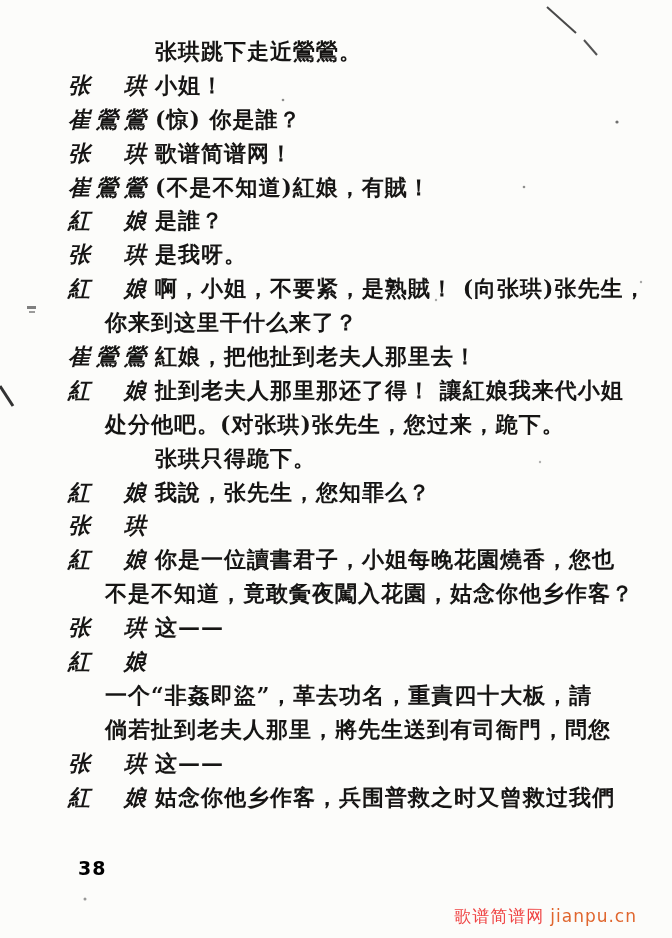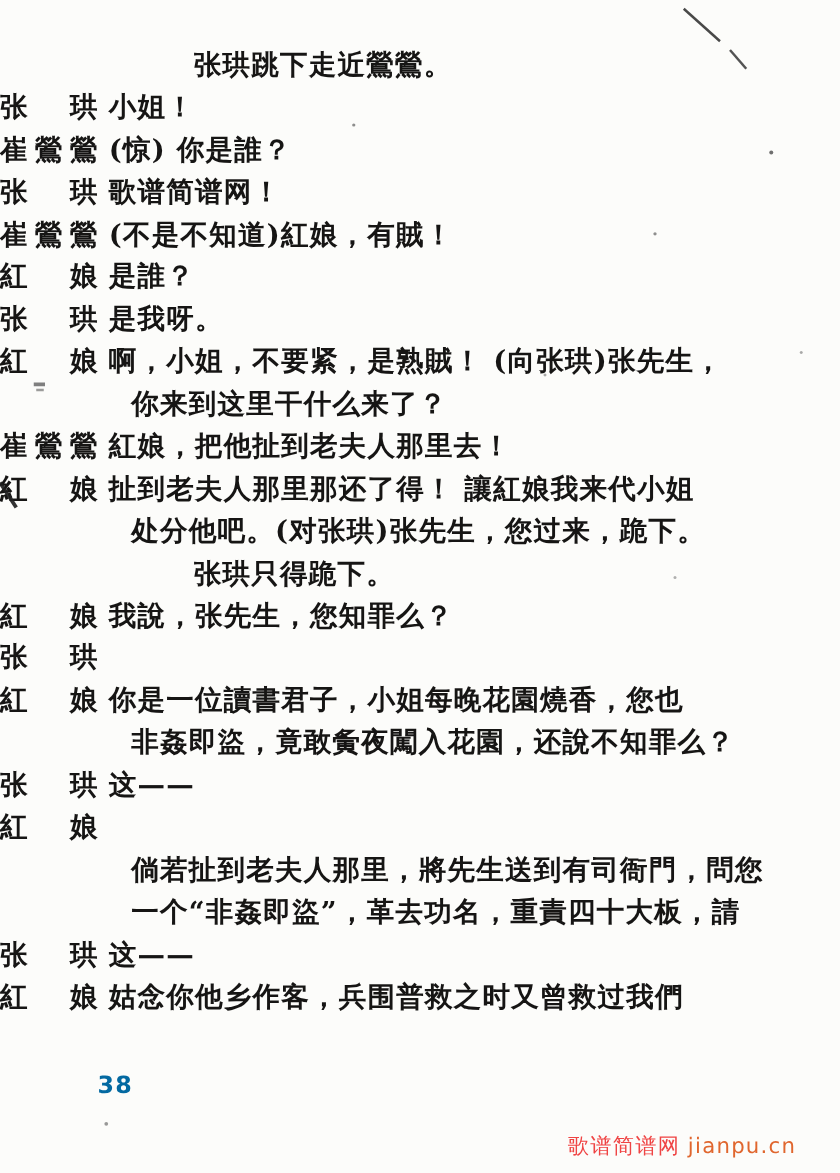--- a/index.html
+++ b/index.html
@@ -23,31 +23,33 @@
     font-weight: 700;
     color: #161514;
     font-size: 22px;
     white-space: nowrap;
   }
   .row .text { letter-spacing: 1px; }
   .row.stage .text { margin-left: 155px; }
   .row.d .speaker {
     flex: none;
     display: inline-block;
+    margin-left: 68px;
     width: 78px;
     text-align: justify;
     text-align-last: justify;
+    font-style: italic;
   }
   .row.d .text { margin-left: 9px; }
   .row.cont .text { margin-left: 105px; }
 
   .pageno {
     position: absolute; left: 78px; top: 857px;
     font-family: "DejaVu Sans", "Liberation Sans", sans-serif;
-    font-size: 19px; font-weight: 700; color: #0369a1;
+    font-size: 19px; font-weight: 700; color: #000000;
     letter-spacing: 1px;
   }
   .watermark {
     position: absolute; right: 35px; top: 905px;
     font-family: "DejaVu Sans", "Liberation Sans", sans-serif;
     font-size: 17px; letter-spacing: 1px;
     white-space: nowrap;
   }
   .wm-name { color: #ef4444; margin-right: 6px; }
   .wm-url  { color: #e0662e; }
@@ -117,34 +119,34 @@
     <span class="text">我說，张先生，您知罪么？</span>
   </div>
       <div class="row d">
     <span class="speaker">张珙</span>
   </div>
       <div class="row d">
     <span class="speaker">紅娘</span>
     <span class="text">你是一位讀書君子，小姐每晚花園燒香，您也</span>
   </div>
       <div class="row cont">
-    <span class="text">非姦即盜，竟敢夤夜闖入花園，还說不知罪么？</span>
+    <span class="text">不是不知道，竟敢夤夜闖入花園，姑念你他乡作客？</span>
   </div>
       <div class="row d">
     <span class="speaker">张珙</span>
     <span class="text">这——</span>
   </div>
       <div class="row d">
     <span class="speaker">紅娘</span>
   </div>
       <div class="row cont">
-    <span class="text">倘若扯到老夫人那里，將先生送到有司衙門，問您</span>
+    <span class="text">一个“非姦即盜”，革去功名，重責四十大板，請</span>
   </div>
       <div class="row cont">
-    <span class="text">一个“非姦即盜”，革去功名，重責四十大板，請</span>
+    <span class="text">倘若扯到老夫人那里，將先生送到有司衙門，問您</span>
   </div>
       <div class="row d">
     <span class="speaker">张珙</span>
     <span class="text">这——</span>
   </div>
       <div class="row d">
     <span class="speaker">紅娘</span>
     <span class="text">姑念你他乡作客，兵围普救之时又曾救过我們</span>
   </div>
     </div>

